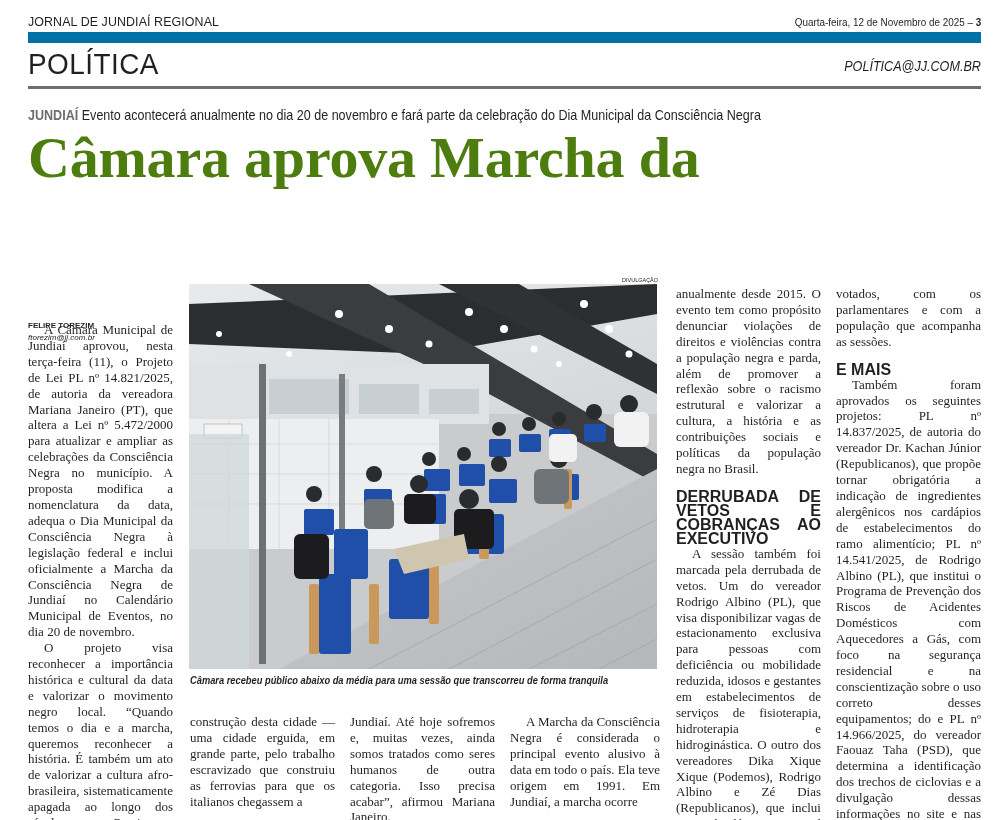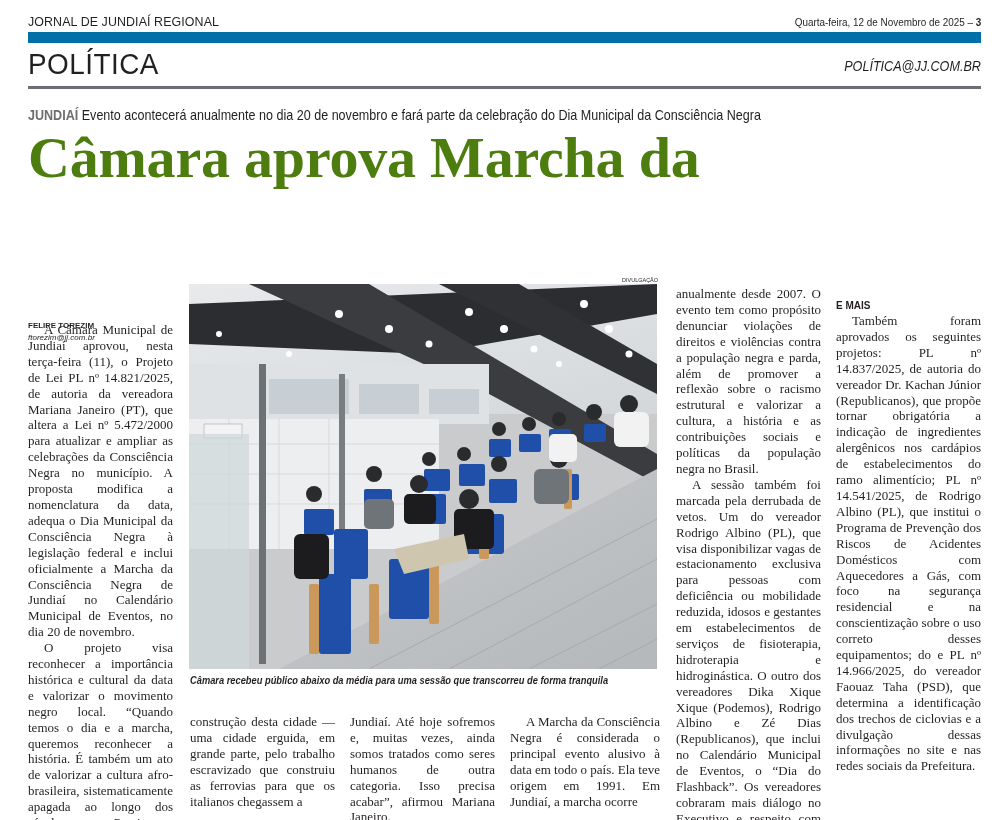--- a/index.html
+++ b/index.html
@@ -22,21 +22,21 @@
 
   .headline { position: absolute; left: 28px; top: 127px; width: 960px; font-family: "Liberation Serif", serif; font-weight: bold; font-size: 58px; line-height: 62px; color: #4d7c0f; letter-spacing: -0.2px; }
 
   .byline { position: absolute; left: 28px; top: 287px; font-family: "Liberation Sans", sans-serif; margin-top: 34px; }
   .byline .name { font-size: 8px; font-weight: bold; display: block; }
   .byline .mail { font-size: 8px; font-style: italic; display: block; margin-top: 3px; }
 
   .col { position: absolute; font-family: "Liberation Serif", serif; font-size: 13px; line-height: 15.9px; color: #231f20; text-align: justify; hyphens: manual; }
   .col p { text-indent: 16px; }
   .col p.noindent { text-indent: 0; }
-  .col h4 { font-family: "Liberation Sans", sans-serif; font-weight: bold; font-size: 10px; line-height: 14px; text-indent: 0; margin-top: 13px; }
+  .col h4 { font-family: "Liberation Sans", sans-serif; font-weight: bold; font-size: 16px; line-height: 14px; text-indent: 0; margin-top: 13px; }
 
   .c1 { left: 28px; top: 322px; width: 145px; }
   .c2 { left: 190px; top: 714px; width: 145px; }
   .c3 { left: 350px; top: 714px; width: 145px; }
   .c4 { left: 510px; top: 714px; width: 150px; }
   .c5 { left: 676px; top: 286px; width: 145px; }
   .c6 { left: 836px; top: 286px; width: 145px; }
 
   .photo-credit { position: absolute; left: 622px; top: 277px; font-family: "Liberation Sans", sans-serif; font-size: 5.5px; color: #231f20; }
   .photo { position: absolute; left: 189px; top: 284px; width: 468px; height: 385px; overflow: hidden; background: #c9cbcd; }
@@ -202,21 +202,23 @@
   <p class="noindent">construção desta cidade — uma cidade erguida, em grande parte, pelo trabalho escravizado que construiu as ferrovias para que os italianos chegassem a</p>
 </div>
 <div class="col c3">
   <p class="noindent">Jundiaí. Até hoje sofremos e, muitas vezes, ainda somos tratados como seres humanos de outra categoria. Isso precisa acabar”, afirmou Mariana Janeiro.</p>
 </div>
 <div class="col c4">
   <p>A Marcha da Consciência Negra é considerada o principal evento alusivo à data em todo o país. Ela teve origem em 1991. Em Jundiaí, a marcha ocorre</p>
 </div>
 
 <div class="col c5">
-  <p class="noindent">anualmente desde 2007. O evento tem como propósito denunciar violações de direitos e violências contra a população negra e parda, além de promover a reflexão sobre o racismo estrutural e valorizar a cultura, a história e as contribuições sociais e políticas da população negra no Brasil.</p>
+  <p class="noindent">anualmente desde 2015. O evento tem como propósito denunciar violações de direitos e violências contra a população negra e parda, além de promover a reflexão sobre o racismo estrutural e valorizar a cultura, a história e as contribuições sociais e políticas da população negra no Brasil.</p>
+  <h4>DERRUBADA DE VETOS E COBRANÇAS AO EXECUTIVO</h4>
   <p>A sessão também foi marcada pela derrubada de vetos. Um do vereador Rodrigo Albino (PL), que visa disponibilizar vagas de estacionamento exclusiva para pessoas com deficiência ou mobilidade reduzida, idosos e gestantes em estabelecimentos de serviços de fisioterapia, hidroterapia e hidroginástica. O outro dos vereadores Dika Xique Xique (Podemos), Rodrigo Albino e Zé Dias (Republicanos), que inclui no Calendário Municipal de Eventos, o “Dia do Flashback”. Os vereadores cobraram mais diálogo no Executivo e respeito com os projetos</p>
 </div>
 
 <div class="col c6">
+  <p class="noindent">votados, com os parlamentares e com a população que acompanha as sessões.</p>
   <h4>E MAIS</h4>
   <p>Também foram aprovados os seguintes projetos: PL nº 14.837/2025, de autoria do vereador Dr. Kachan Júnior (Republicanos), que propõe tornar obrigatória a indicação de ingredientes alergênicos nos cardápios de estabelecimentos do ramo alimentício; PL nº 14.541/2025, de Rodrigo Albino (PL), que institui o Programa de Prevenção dos Riscos de Acidentes Domésticos com Aquecedores a Gás, com foco na segurança residencial e na conscientização sobre o uso correto desses equipamentos; do e PL nº 14.966/2025, do vereador Faouaz Taha (PSD), que determina a identificação dos trechos de ciclovias e a divulgação dessas informações no site e nas redes sociais da Prefeitura.</p>
 
 </div>
 
 </body></html>

